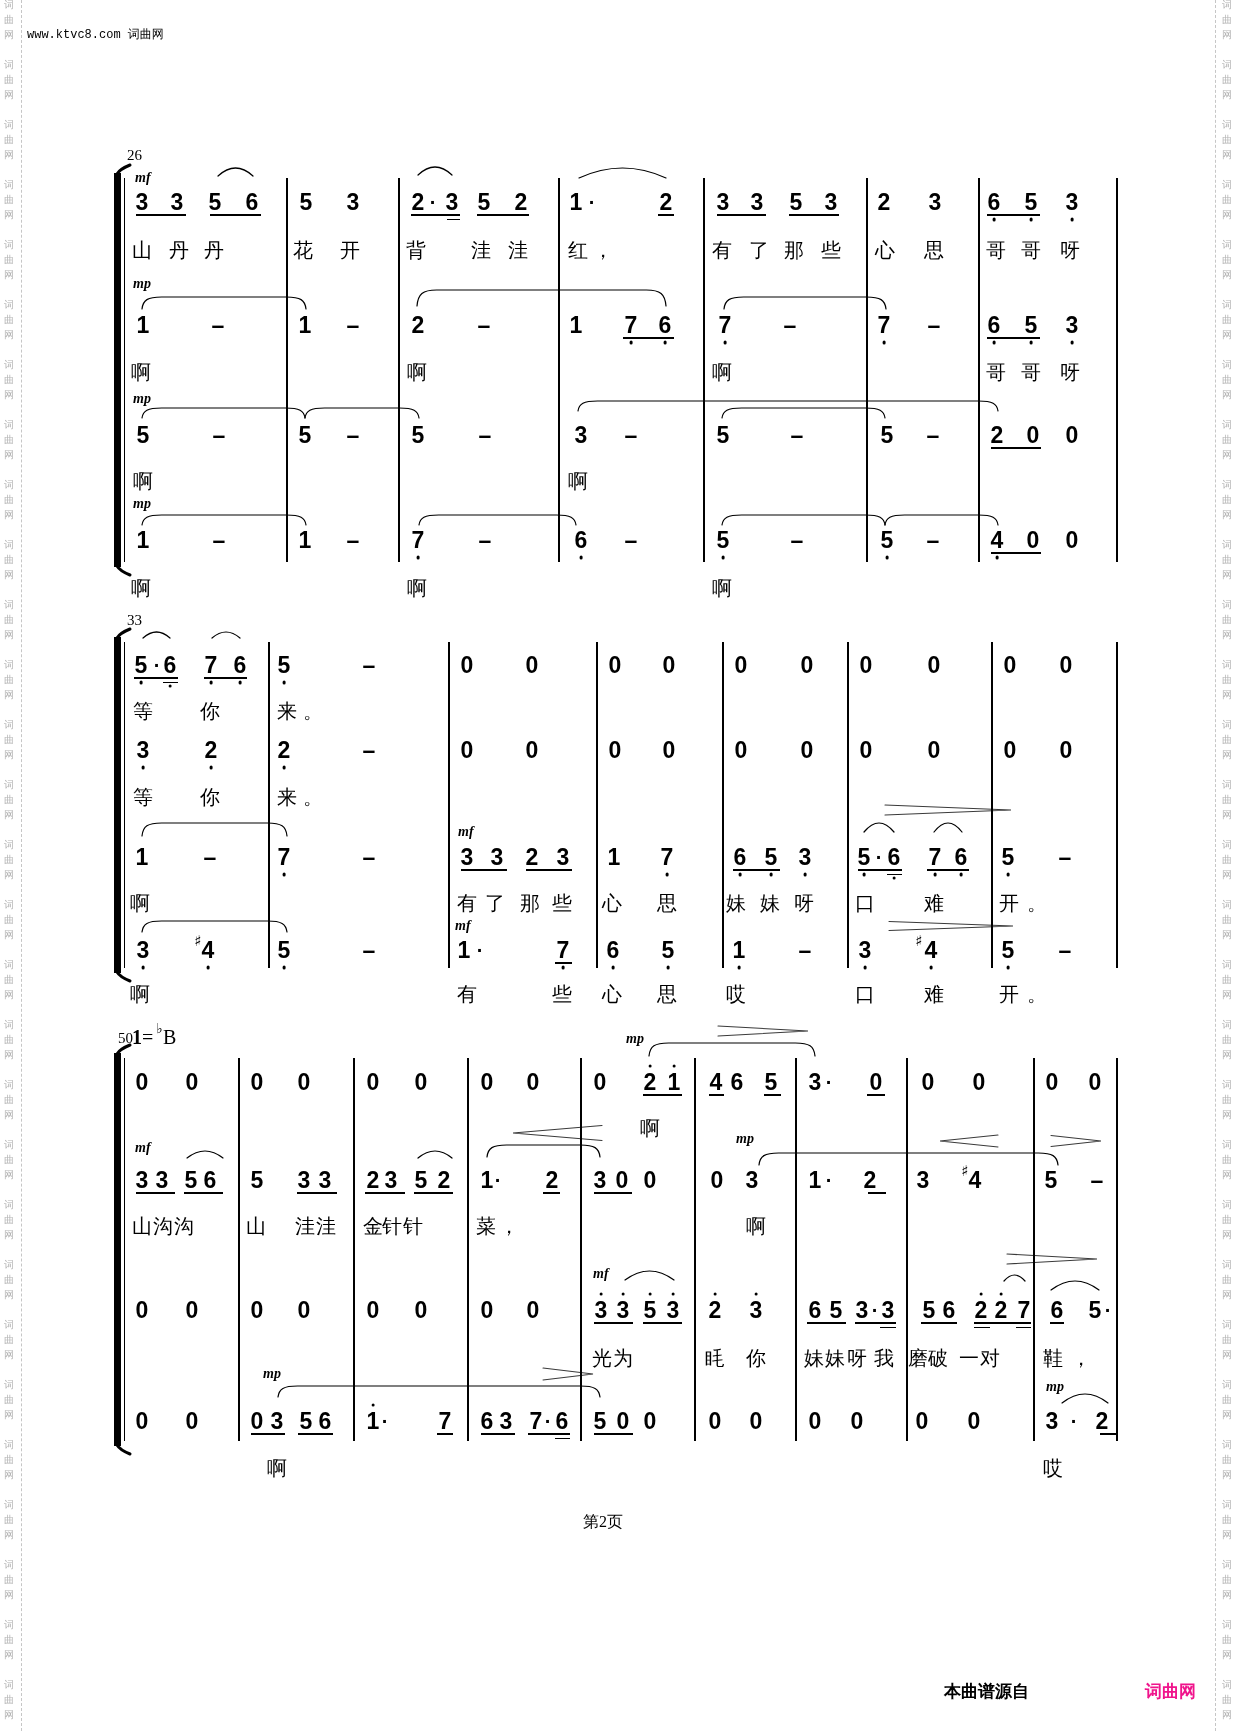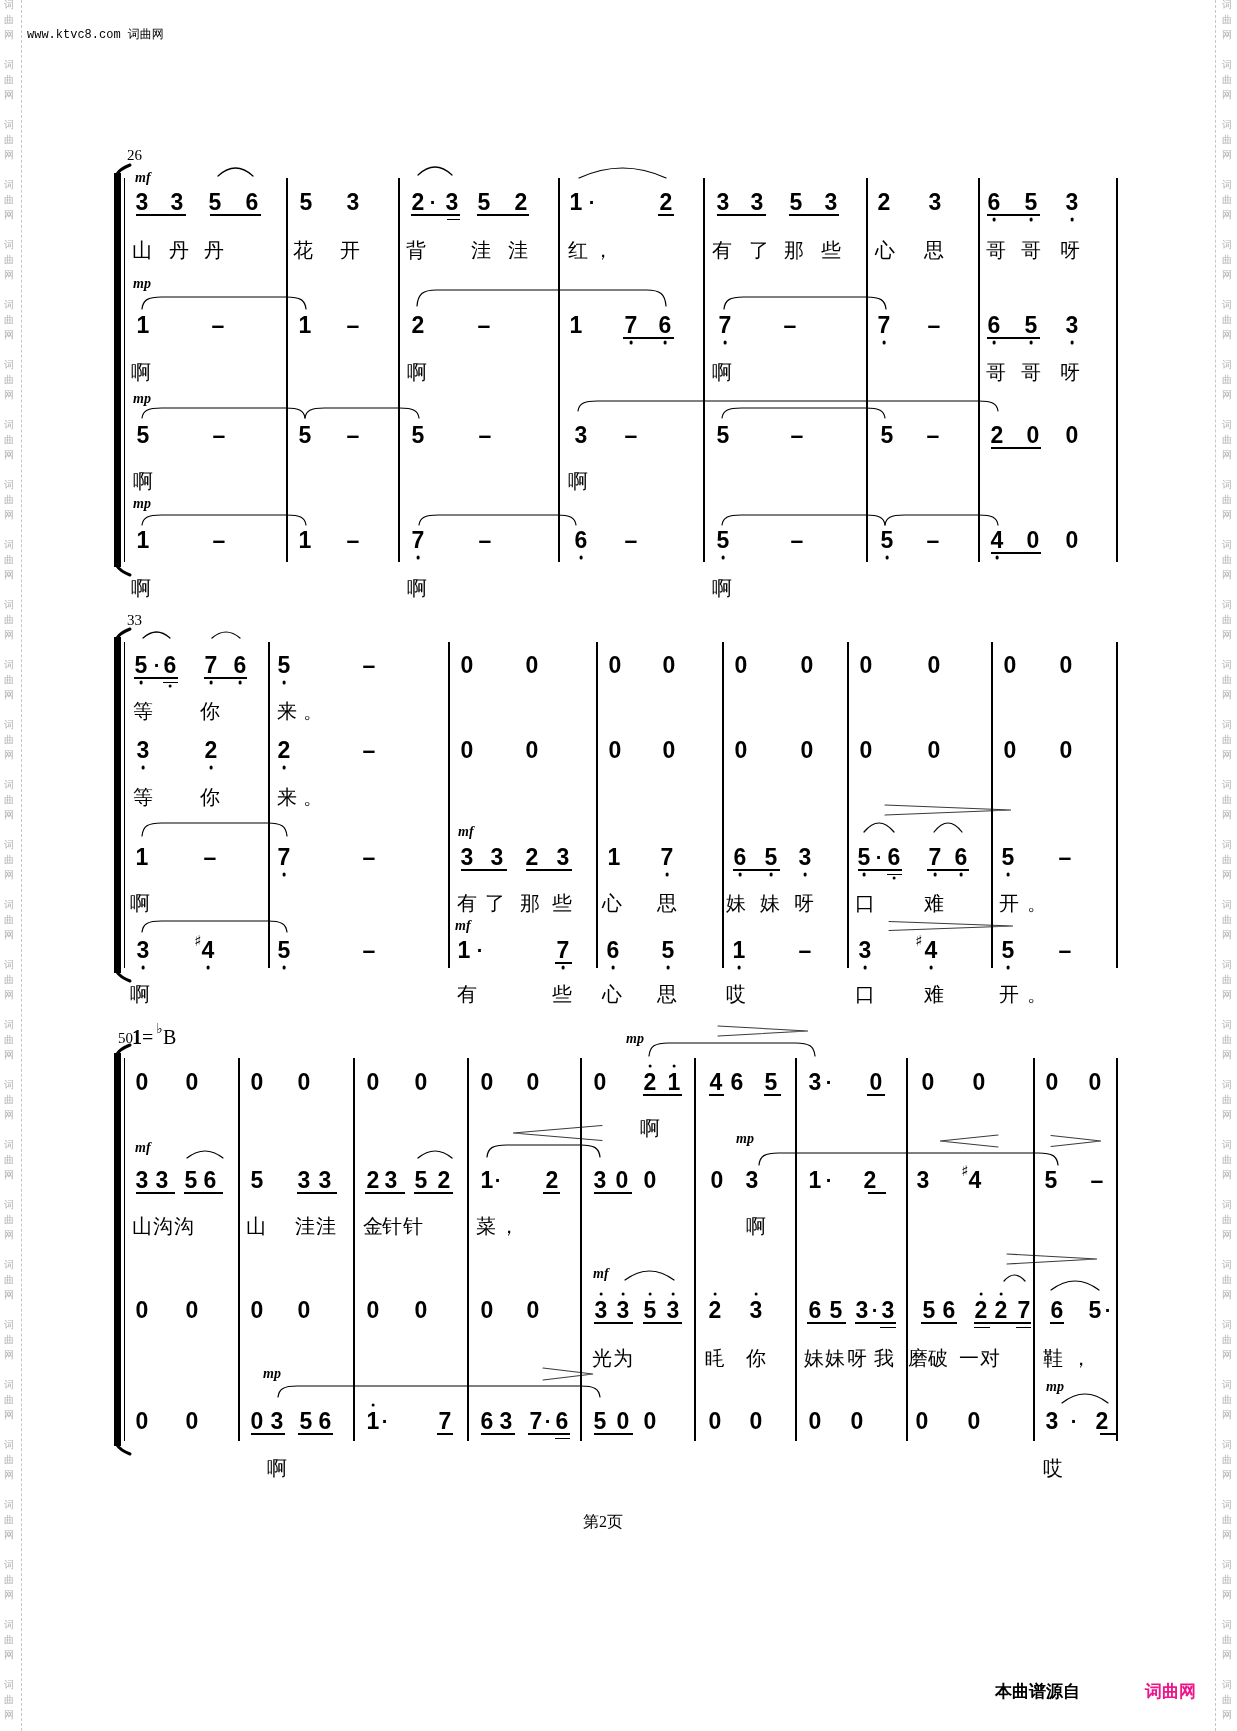--- a/index.html
+++ b/index.html
@@ -82,21 +82,21 @@
   <span class="site">www.ktvc8.com 词曲网</span>
 
   <div class="keysig">
     <span class="tonic">1</span>
     <span>=</span>
     <span class="flat">♭</span>
     <span>B</span>
   </div>
 
   <span class="page-label">第2页</span>
-  <span class="src" style="left:995px">本曲谱源自</span>
+  <span class="src" style="left:944px">本曲谱源自</span>
   <span class="src" style="left: 1145px; color: rgb(240, 20, 140);">词曲网</span>
 <div class="wm-line" style="left: 21px;"></div>
     <span class="wm-char" style="left: 9px; top: 5px; color: rgb(180, 180, 180);">词</span>
     <span class="wm-char" style="left: 9px; top: 20px; color: rgb(180, 180, 180);">曲</span>
     <span class="wm-char" style="left: 9px; top: 35px; color: rgb(180, 180, 180);">网</span>
     <span class="wm-char" style="left: 9px; top: 65px; color: rgb(180, 180, 180);">词</span>
     <span class="wm-char" style="left: 9px; top: 80px; color: rgb(180, 180, 180);">曲</span>
     <span class="wm-char" style="left: 9px; top: 95px; color: rgb(180, 180, 180);">网</span>
     <span class="wm-char" style="left: 9px; top: 125px; color: rgb(180, 180, 180);">词</span>
     <span class="wm-char" style="left: 9px; top: 140px; color: rgb(180, 180, 180);">曲</span>

